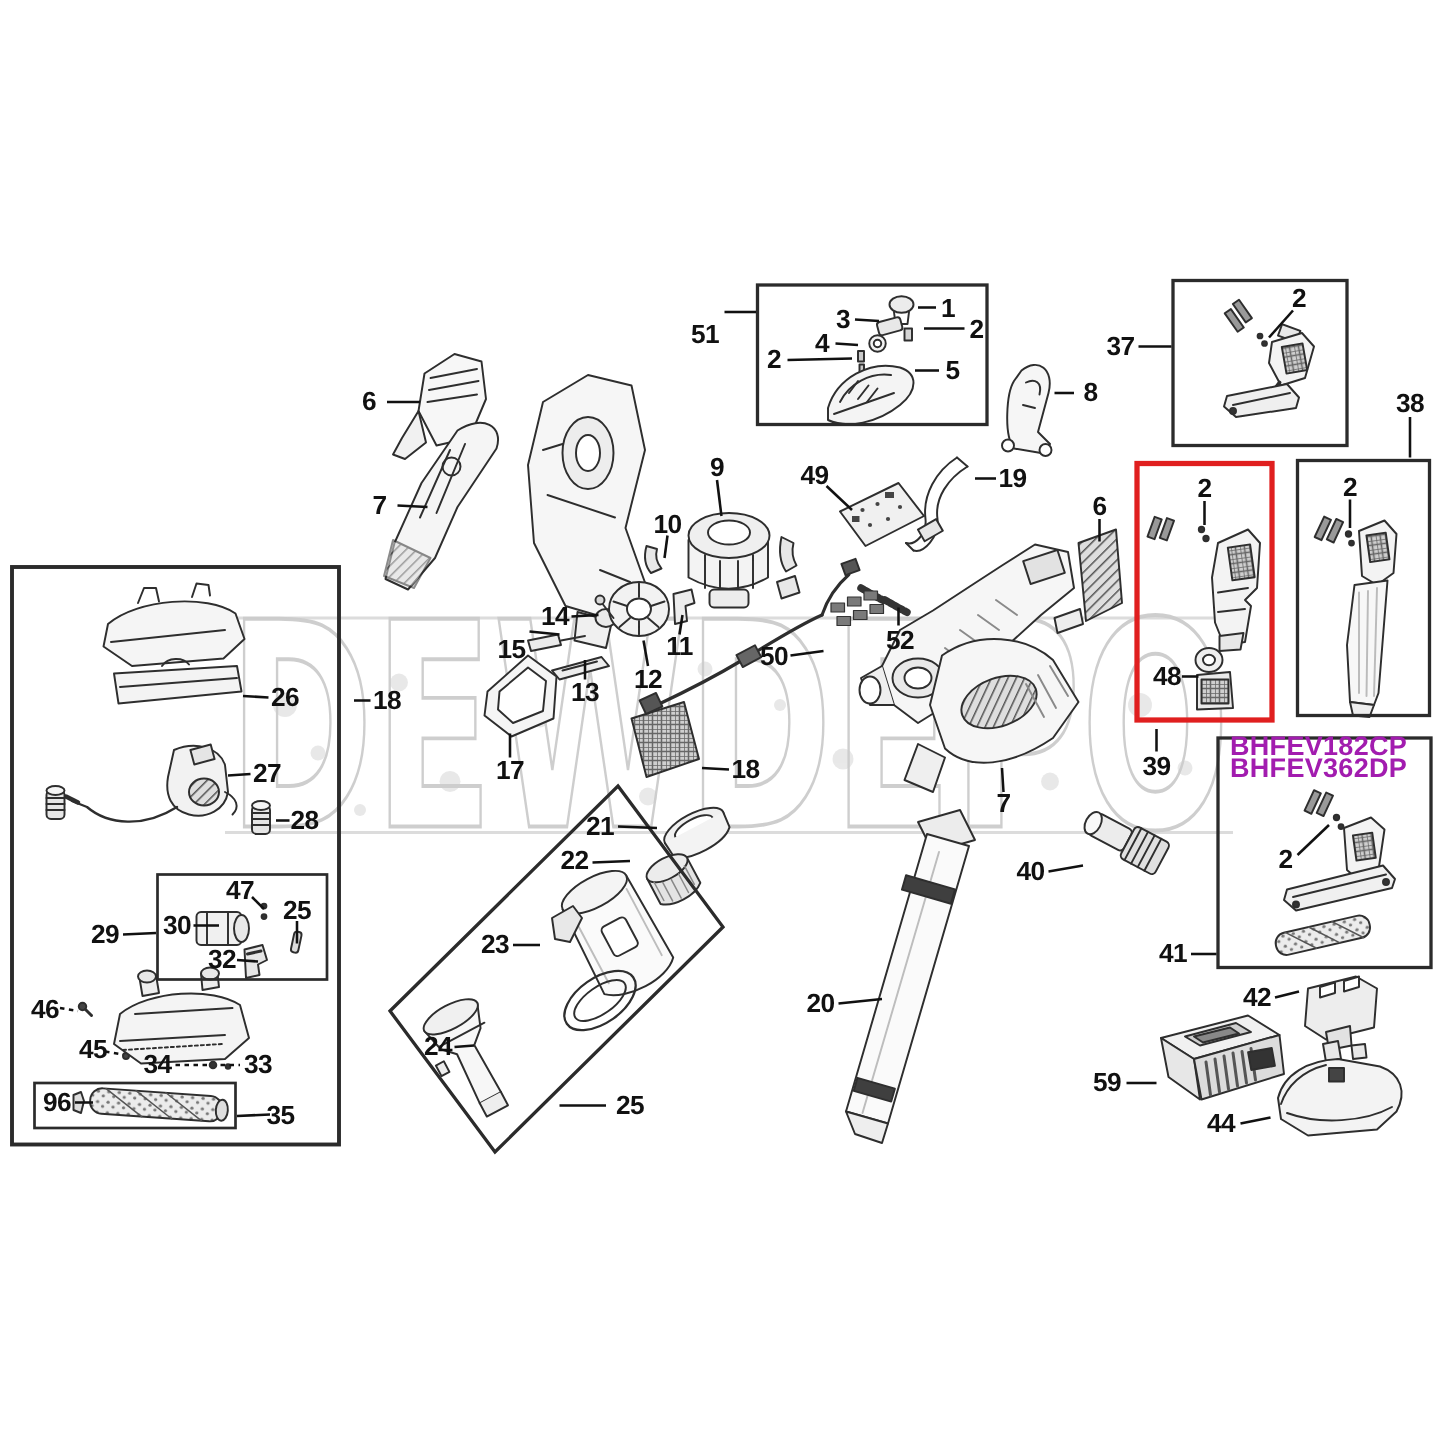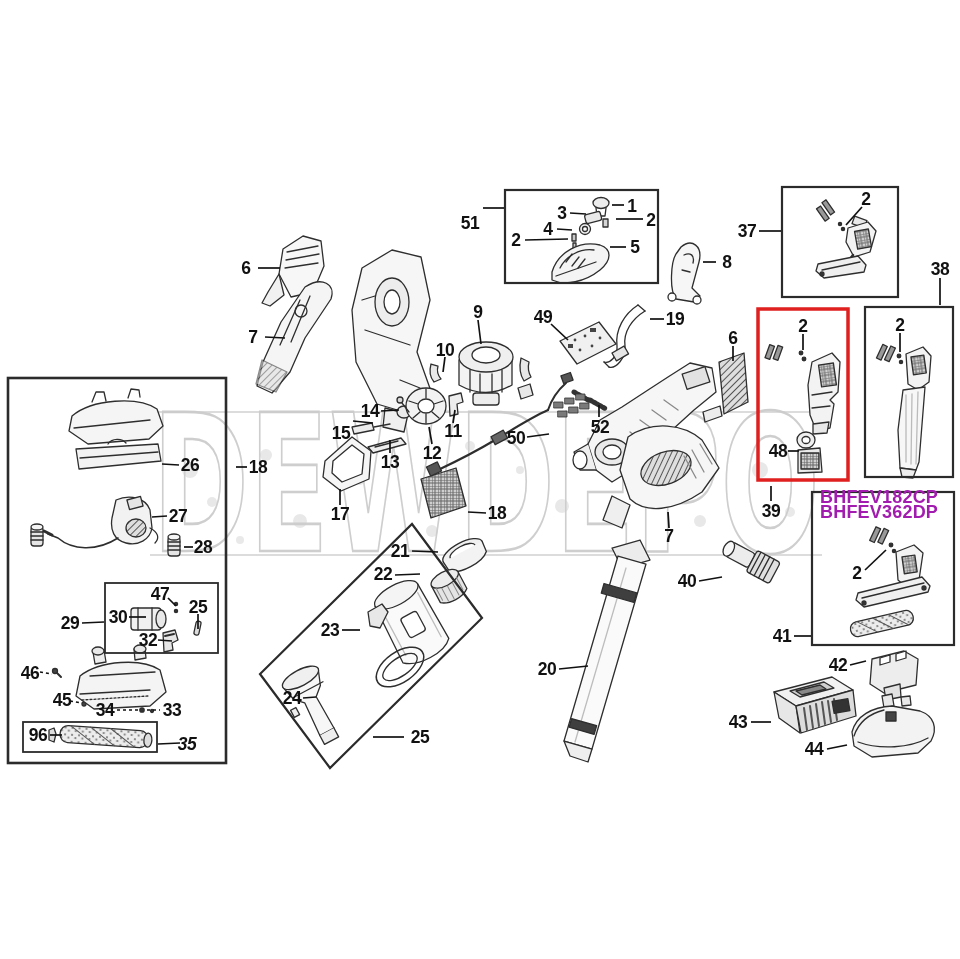--- a/index.html
+++ b/index.html
@@ -526,33 +526,33 @@
       <span class="lbl" style="left: 70px; top: 623px;">29</span>
       <span class="lbl" style="left: 118px; top: 617px;">30</span>
       <span class="lbl" style="left: 160px; top: 594px;">47</span>
       <span class="lbl" style="left: 198px; top: 607px;">25</span>
       <span class="lbl" style="left: 148px; top: 640px;">32</span>
       <span class="lbl" style="left: 30px; top: 673px;">46</span>
       <span class="lbl" style="left: 62px; top: 700px;">45</span>
       <span class="lbl" style="left: 105px; top: 710px;">34</span>
       <span class="lbl" style="left: 172px; top: 710px;">33</span>
       <span class="lbl" style="left: 38px; top: 735px;">96</span>
-      <span class="lbl" style="left: 187px; top: 744px; font-style: italic;">35</span>
+      <span class="lbl" style="left: 187px; top: 744px;">35</span>
       <span class="lbl" style="left: 669px; top: 536px;">7</span>
       <span class="lbl" style="left: 687px; top: 581px;">40</span>
       <span class="lbl" style="left: 547px; top: 669px;">20</span>
       <span class="lbl" style="left: 400px; top: 551px;">21</span>
       <span class="lbl" style="left: 383px; top: 574px;">22</span>
       <span class="lbl" style="left: 330px; top: 630px;">23</span>
       <span class="lbl" style="left: 292px; top: 698px;">24</span>
       <span class="lbl" style="left: 420px; top: 737px;">25</span>
       <span class="lbl" style="left: 782px; top: 636px;">41</span>
       <span class="lbl" style="left: 857px; top: 573px;">2</span>
       <span class="lbl" style="left: 838px; top: 665px;">42</span>
-      <span class="lbl" style="left: 738px; top: 722px;">43</span>
+      <span class="lbl" style="left: 738px; top: 722px;">59</span>
       <span class="lbl" style="left: 814px; top: 749px;">44</span>
     </div>
 
 <div class="models">
   <div>BHFEV182CP</div>
   <div>BHFEV362DP</div>
 </div>
 
 </div>
 

